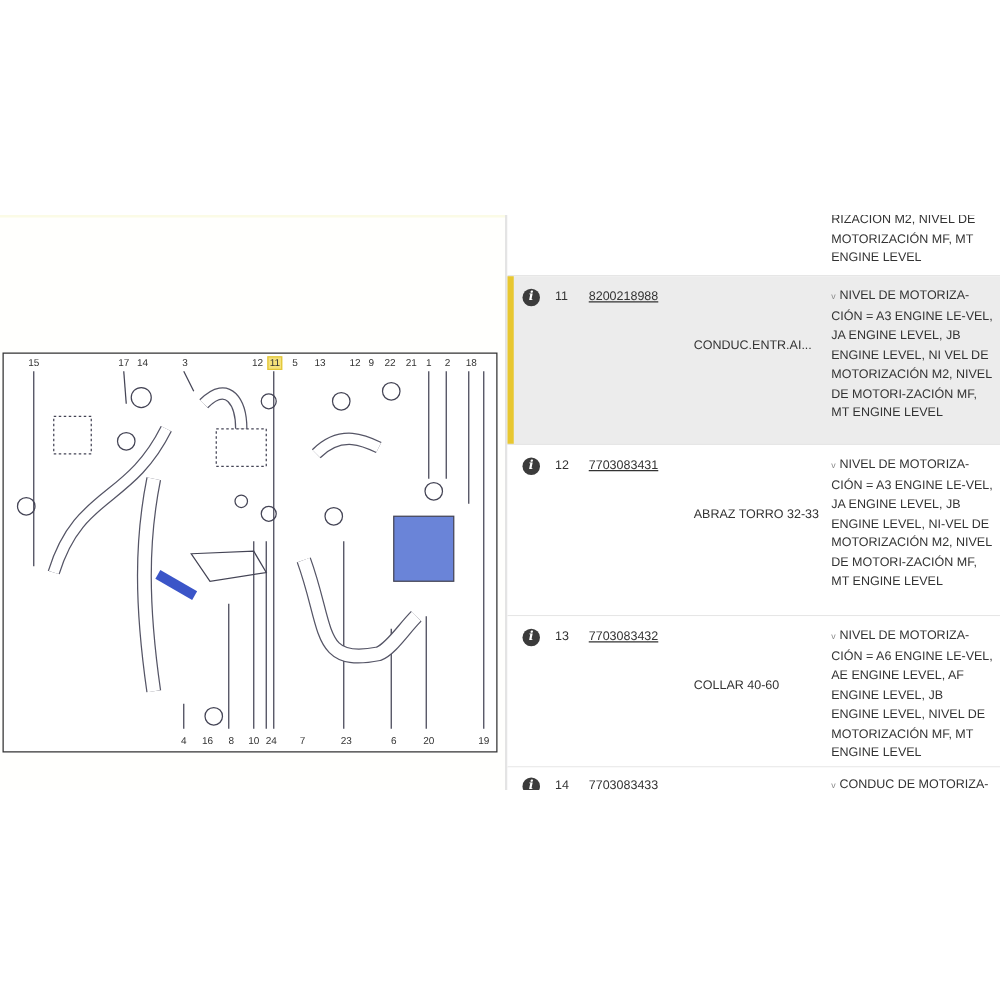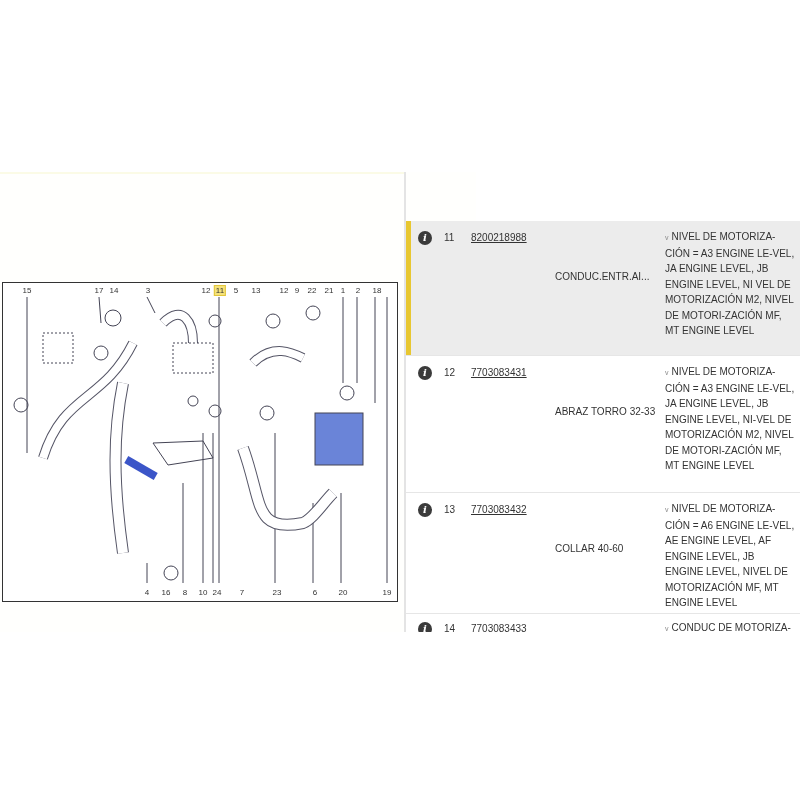--- a/index.html
+++ b/index.html
@@ -105,20 +105,23 @@
       <span class="callout" style="left:274px;top:305px">23</span>
       <span class="callout" style="left:312px;top:305px">6</span>
       <span class="callout" style="left:340px;top:305px">20</span>
       <span class="callout" style="left:384px;top:305px">19</span>
     </div>
   </div>
 
   <div class="divider"></div>
 
   <div class="right">
+    <div class="row" style="top:0;height:48px">
+      <div class="cond" style="top:-4px">RIZACIÓN M2, NIVEL DE MOTORIZACIÓN MF, MT ENGINE LEVEL</div>
+    </div>
 
     <div class="row sel" style="top:49px;height:134px">
       <div class="bar"></div>
       <div class="info" style="top:10px">i</div>
       <div class="num" style="top:11px">11</div>
       <div class="ref" style="top:11px">8200218988</div>
       <div class="desc" style="top:10px">CONDUC.ENTR.AI...</div>
       <div class="cond" style="top:8px"><span class="chev">v</span><span>NIVEL DE MOTORIZA-CIÓN = A3 ENGINE LE-VEL, JA ENGINE LEVEL, JB ENGINE LEVEL, NI VEL DE MOTORIZACIÓN M2, NIVEL DE MOTORI-ZACIÓN MF, MT ENGINE LEVEL</span></div>
     </div>
 

